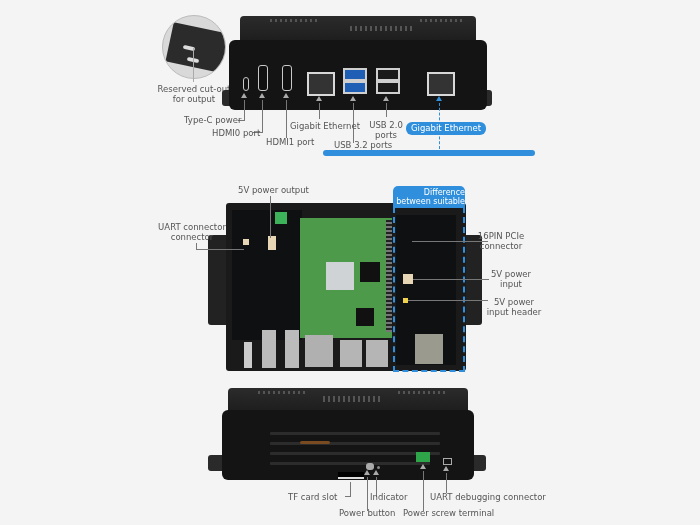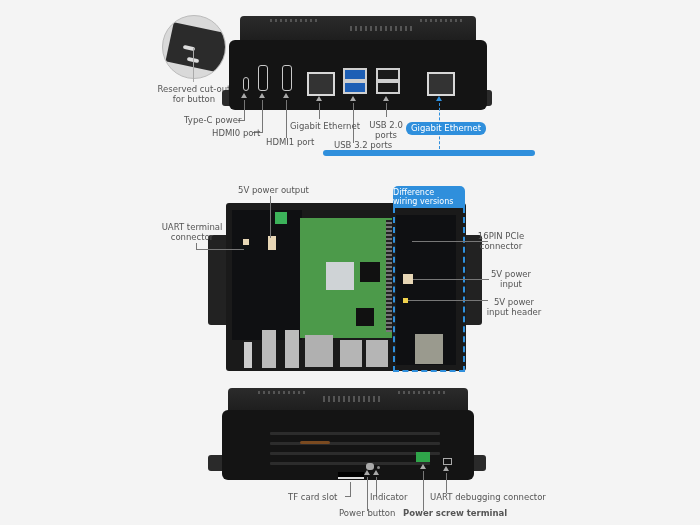--- a/index.html
+++ b/index.html
@@ -32,21 +32,21 @@
 
 <div>
 
   <div class="circle" style="left:162px;top:15px;width:62px;height:62px;background:#d9d9d9;border:1px solid #bbb;overflow:hidden;">
     <div class="abs" style="left:6px;top:12px;width:60px;height:40px;background:#2b2b2b;transform:rotate(12deg);"></div>
     <div class="abs" style="left:20px;top:30px;width:12px;height:4px;background:#ddd;border-radius:2px;transform:rotate(12deg);"></div>
     <div class="abs" style="left:24px;top:42px;width:12px;height:4px;background:#ddd;border-radius:2px;transform:rotate(12deg);"></div>
   </div>
   <div class="lbl c" style="left:152px;top:84px;width:84px;">
     <div>Reserved cut-out</div>
-    <div>for button</div>
+    <div>for output</div>
   </div>
   <div class="line" style="left:193px;top:48px;width:1px;height:34px;background:#aaa;"></div>
 
   <div class="bracket" style="left:222px;top:90px;width:20px;height:16px;"></div>
   <div class="bracket" style="left:470px;top:90px;width:22px;height:16px;"></div>
   <div class="lid" style="left:240px;top:16px;width:236px;height:26px;border-radius:4px 4px 0 0;">
     <div class="vent" style="left:110px;top:10px;width:64px;height:5px;"></div>
     <div class="vent" style="left:30px;top:3px;width:50px;height:3px;"></div>
     <div class="vent" style="left:180px;top:3px;width:44px;height:3px;"></div>
   </div>
@@ -116,30 +116,30 @@
   <div class="abs" style="left:415px;top:334px;width:28px;height:30px;background:#9a9a8e;"></div>
 
   <div class="abs" style="left:244px;top:342px;width:8px;height:26px;background:#ccc;"></div>
   <div class="abs" style="left:262px;top:330px;width:14px;height:38px;background:#bbb;"></div>
   <div class="abs" style="left:285px;top:330px;width:14px;height:38px;background:#bbb;"></div>
   <div class="abs" style="left:305px;top:335px;width:28px;height:32px;background:#b0b0b0;"></div>
   <div class="abs" style="left:340px;top:340px;width:22px;height:27px;background:#b5b5b5;"></div>
   <div class="abs" style="left:366px;top:340px;width:22px;height:27px;background:#b5b5b5;"></div>
 
   <div class="dashbox" style="left:393px;top:207px;width:68px;height:163px;"></div>
-  <div class="abs blue" style="left:393px;top:186px;width:72px;padding:2px 0;font-size:8px;line-height:9px;text-align:left;border-radius:5px 5px 0 0;">
+  <div class="abs blue" style="left:393px;top:186px;width:72px;padding:2px 0;font-size:8px;line-height:9px;text-align:right;border-radius:5px 5px 0 0;">
     <div>Difference</div>
-    <div>wiring versions</div>
+    <div>between suitable</div>
   </div>
 
   <div class="lbl" style="left:238px;top:185px;">5V power output</div>
   <div class="line" style="left:270px;top:196px;width:1px;height:42px;"></div>
 
   <div class="lbl c" style="left:158px;top:222px;width:68px;">
-    <div>UART terminal</div>
+    <div>UART connector</div>
     <div>connector</div>
   </div>
   <div class="line" style="left:196px;top:243px;width:1px;height:6px;"></div>
   <div class="line" style="left:196px;top:249px;width:48px;height:1px;"></div>
 
   <div class="line" style="left:412px;top:241px;width:76px;height:1px;"></div>
   <div class="lbl c" style="left:471px;top:231px;width:60px;">
     <div>16PIN PCIe</div>
     <div>connector</div>
   </div>
@@ -187,14 +187,14 @@
   <div class="line" style="left:345px;top:496px;width:6px;height:1px;"></div>
   <div class="line" style="left:367px;top:477px;width:1px;height:34px;"></div>
   <div class="line" style="left:376px;top:477px;width:1px;height:20px;"></div>
   <div class="line" style="left:423px;top:471px;width:1px;height:40px;"></div>
   <div class="line" style="left:446px;top:473px;width:1px;height:20px;"></div>
 
   <div class="lbl" style="left:288px;top:492px;">TF card slot</div>
   <div class="lbl" style="left:370px;top:492px;text-align:center;">Indicator</div>
   <div class="lbl" style="left:430px;top:492px;">UART debugging connector</div>
   <div class="lbl" style="left:339px;top:508px;">Power button</div>
-  <div class="lbl" style="left:403px;top:508px;font-weight:bold;">Power screw terminal</div>
+  <div class="lbl" style="left:403px;top:508px;">Power screw terminal</div>
 </div>
 
 </body></html>

